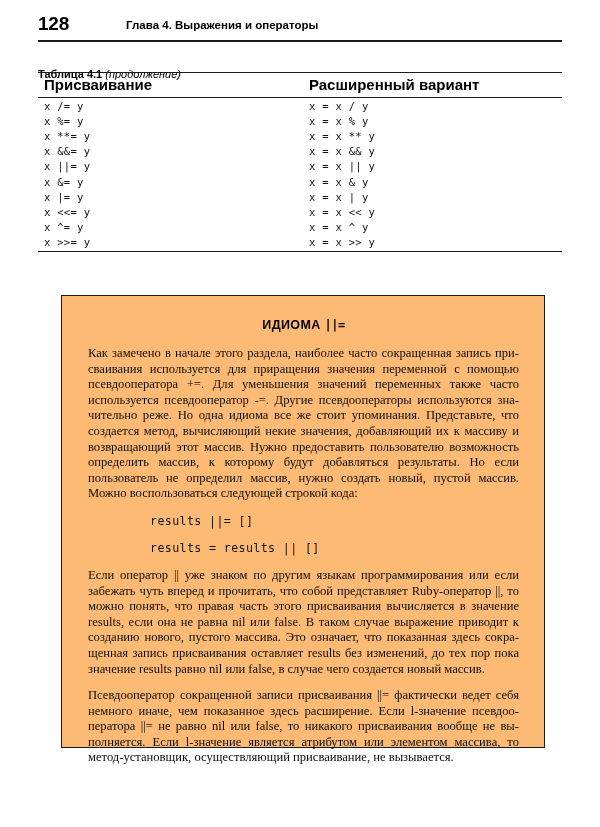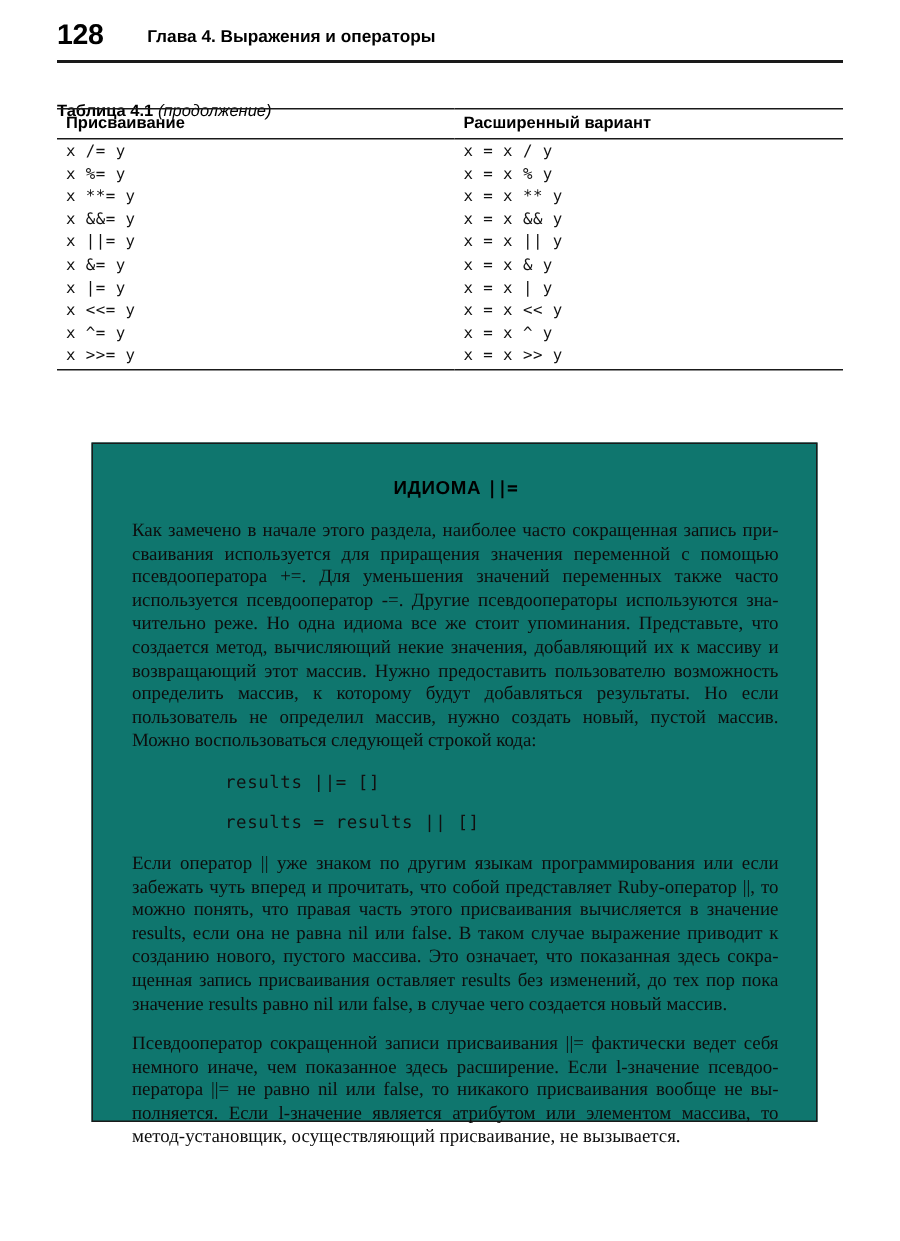--- a/index.html
+++ b/index.html
@@ -26,20 +26,21 @@
   
   .runhead {
     position: absolute;
     left: 38px;
     top: 14px;
     width: 524px;
     height: 26px;
     display: flex;
     align-items: baseline;
     font-family: "Liberation Sans", "DejaVu Sans", sans-serif;
+    gap: 28px;
   }
   .folio {
     font-size: 19px;
     font-weight: bold;
     letter-spacing: -0.2px;
     color: #000;
     line-height: 1;
   }
   .runhead-title {
     margin-left: 29px;
@@ -74,21 +75,21 @@
 
   .optable {
     position: absolute;
     left: 38px;
     top: 72px;
     width: 524px;
     border-collapse: collapse;
   }
   .optable th {
     font-family: "Liberation Sans", "DejaVu Sans", sans-serif;
-    font-size: 11px;
+    font-size: 15px;
     font-weight: bold;
     text-align: left;
     padding: 3px 0 4px 6px;
     border-top: 1.6px solid #1a1a1a;
     border-bottom: 1.4px solid #1a1a1a;
     color: #000;
   }
   .optable td {
     font-family: "DejaVu Sans Mono", "Liberation Mono", monospace;
     font-size: 10.5px;
@@ -107,21 +108,21 @@
 
   
   .idiom-box {
     position: absolute;
     left: 61px;
     top: 295px;
     width: 484px;
     height: 453px;
     box-sizing: border-box;
     border: 1.4px solid #1a1a1a;
-    background: #0f766e;
+    background: #fdba74;
   }
   .idiom-inner {
     padding: 14px 25px 0 26px;
   }
   .idiom-title {
     text-align: center;
     font-family: "Liberation Sans", "DejaVu Sans", sans-serif;
     font-size: 12.5px;
     font-weight: bold;
     letter-spacing: 0.4px;

